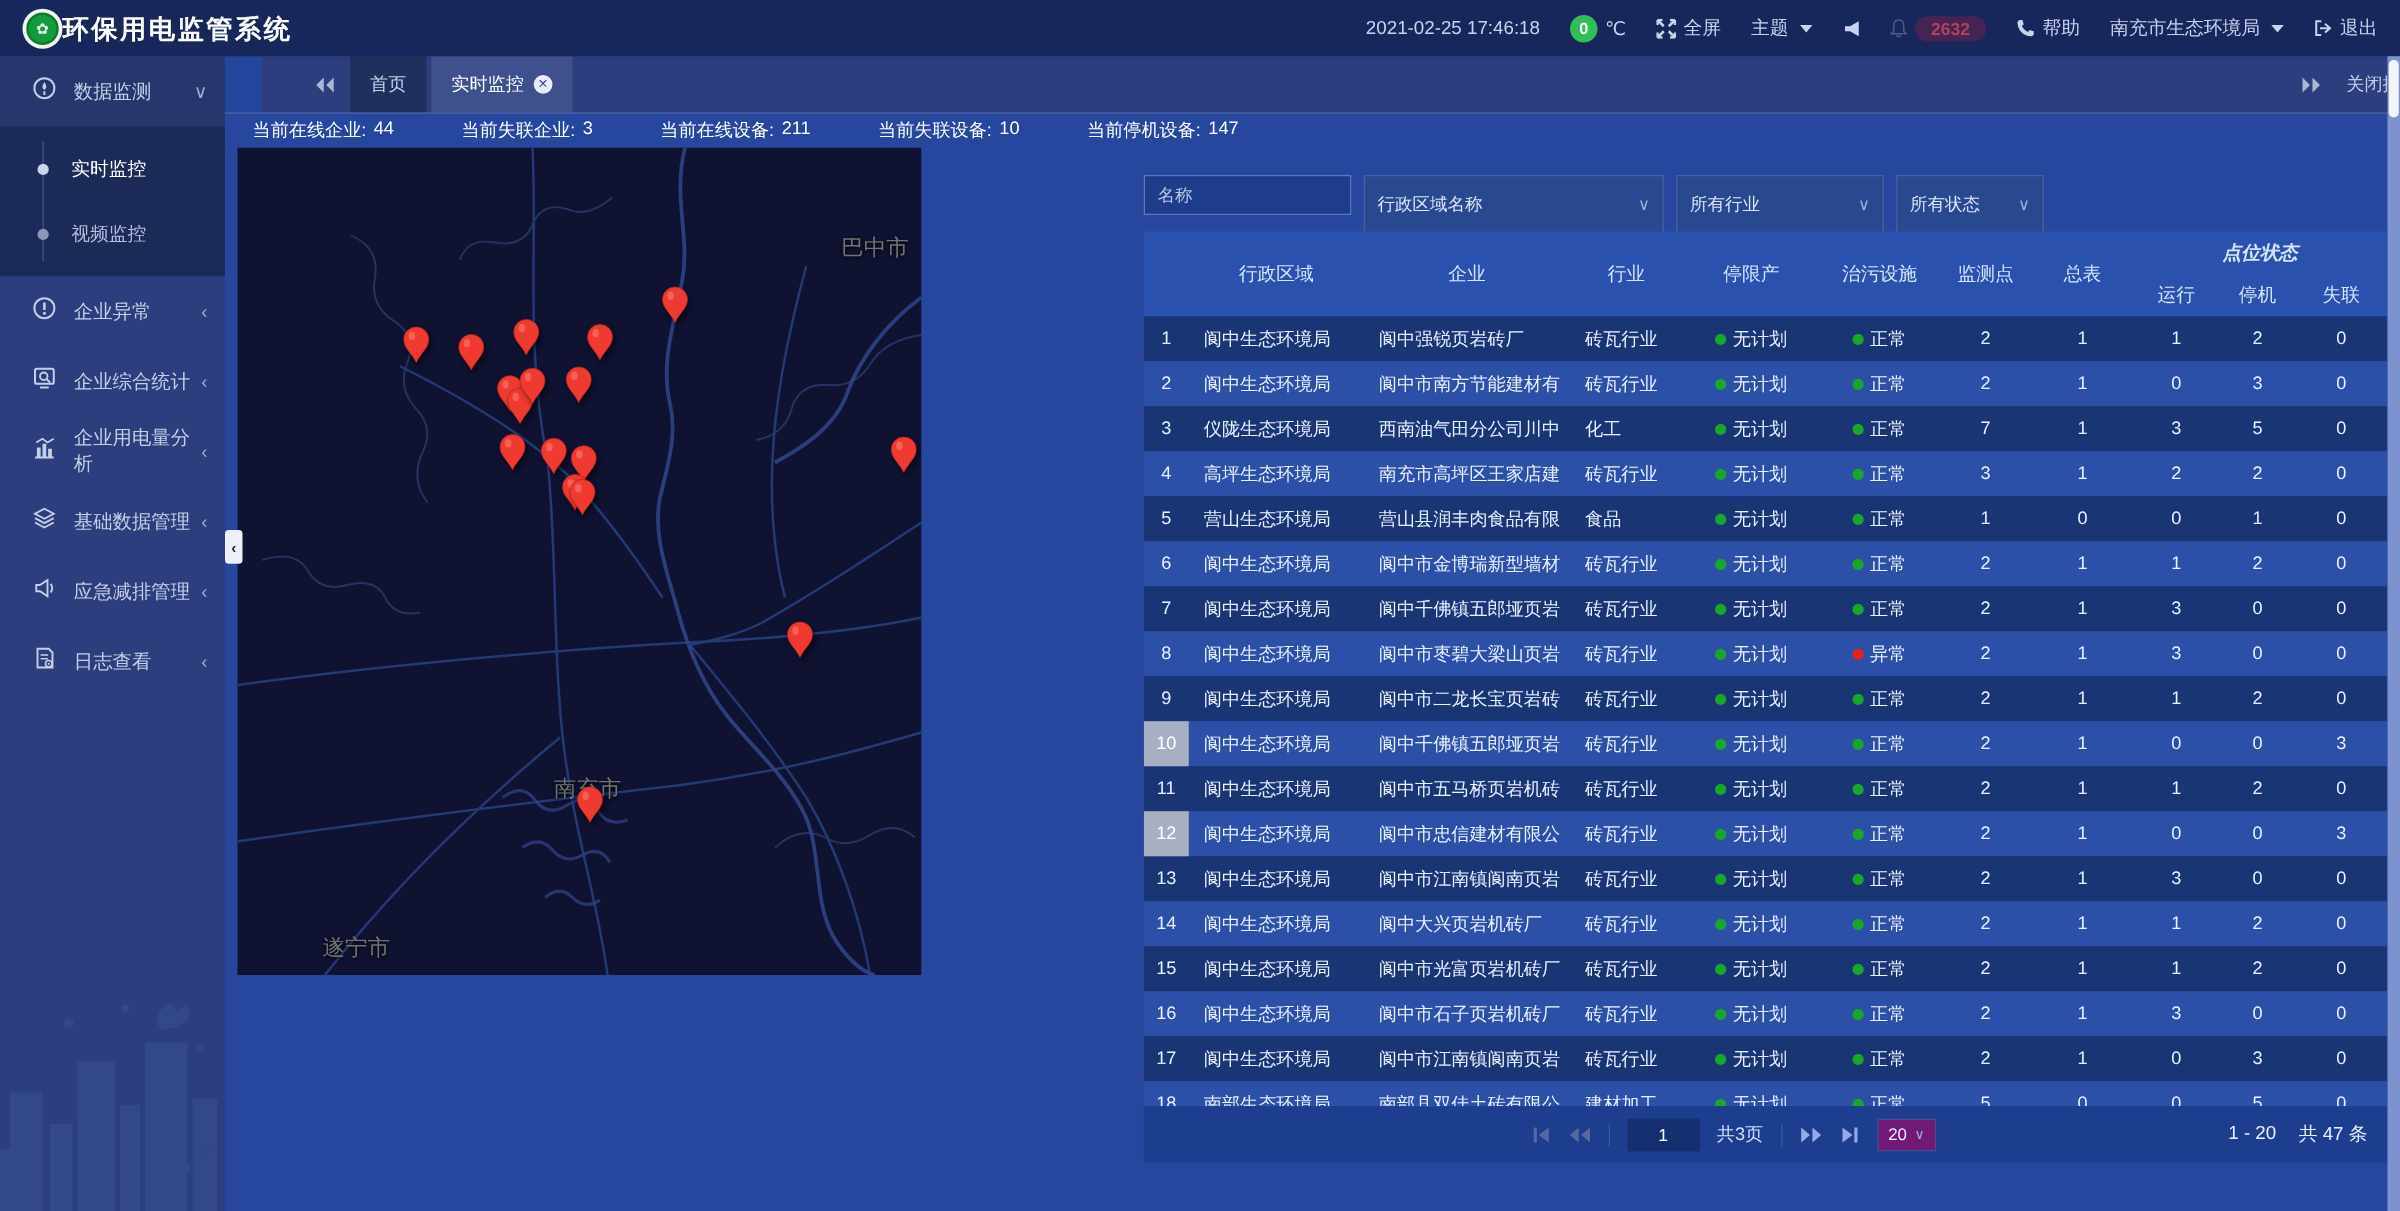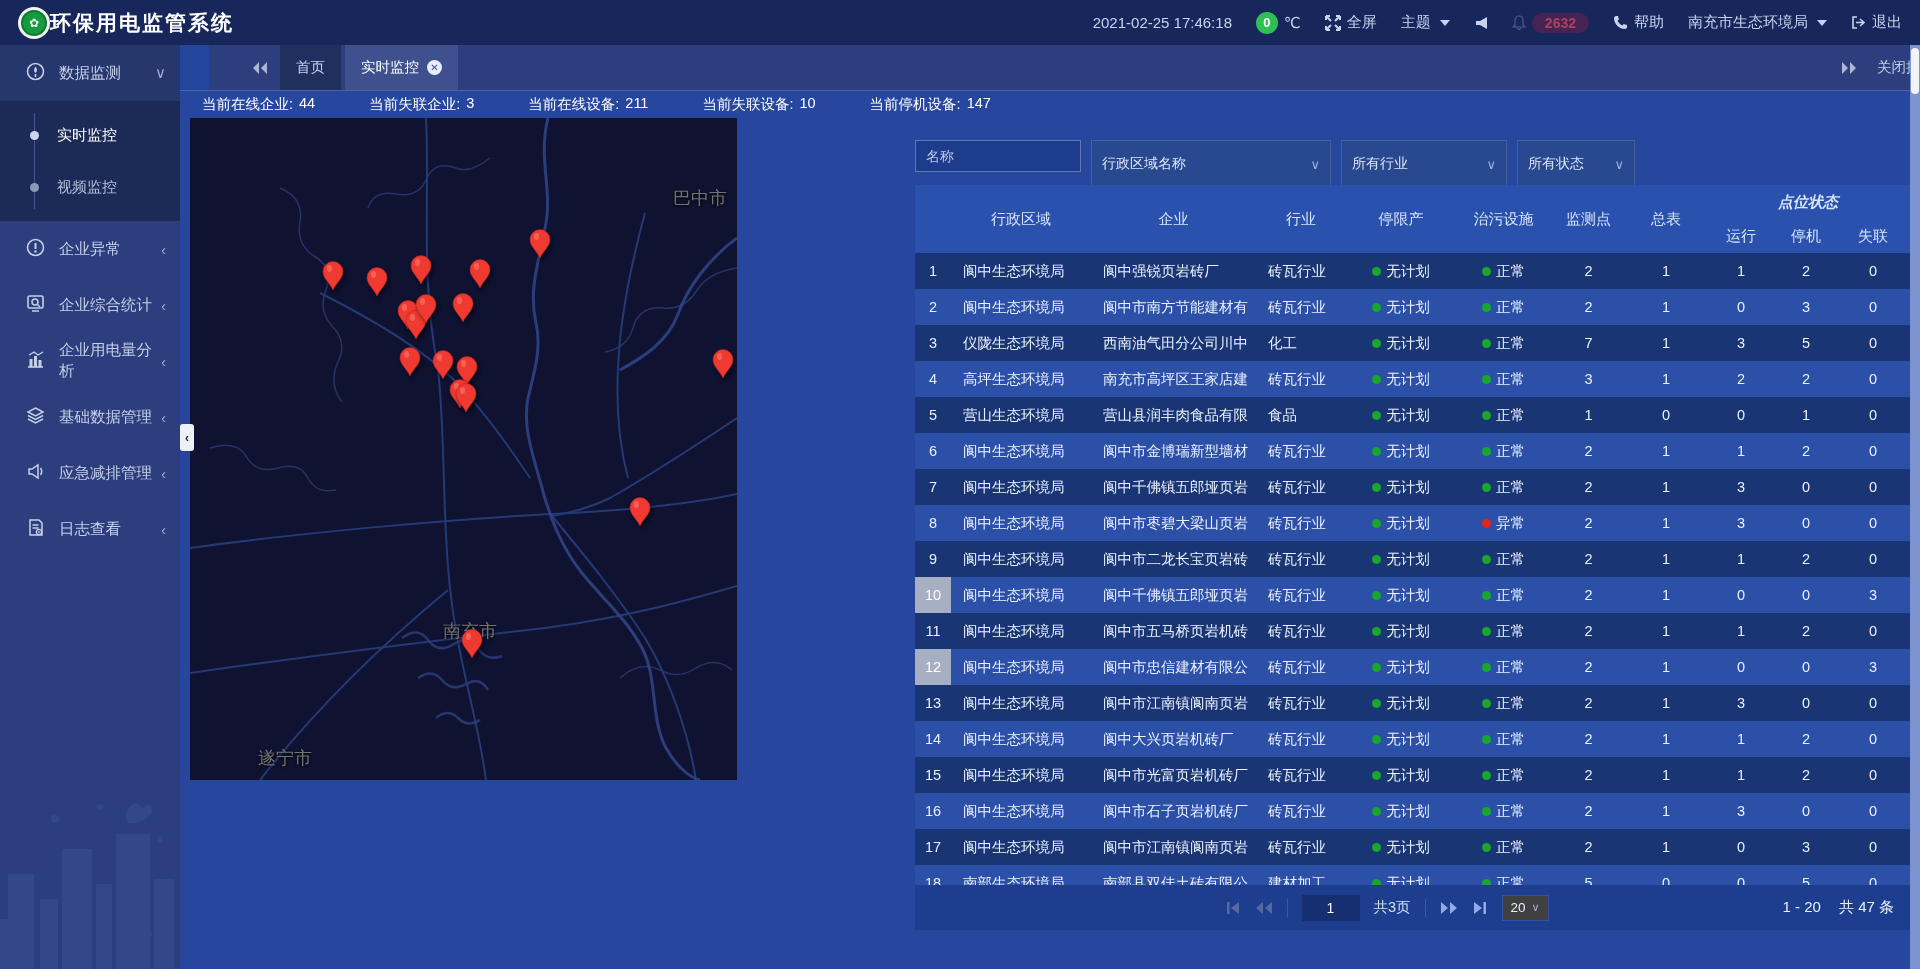--- a/index.html
+++ b/index.html
@@ -108,21 +108,21 @@
   .t-scroll .thumb { position:absolute; left:1px; top:2px; width:6px; height:260px; background:#93a7dc; border-radius:3px; }
 
   
   .pager { position:absolute; left:0; top:767px; width:995px; height:45px; background:#1d3d8e;
            display:flex; align-items:center; color:#cfe0f8; font-size:14.5px; }
   .pager-center { position:absolute; left:50%; transform:translateX(-58%); display:flex; align-items:center; gap:14px; }
   .pg-ico { display:flex; align-items:center; cursor:pointer; }
   .pg-div { width:1px; height:18px; background:#3f5a9e; }
   .pg-input { width:58px; height:26px; background:#152f71; border:none; color:#ffffff; text-align:center;
               font-size:14px; outline:none; }
-  .pg-select { height:26px; background:#404040; color:#e8eefc; border:1px solid #35539e; font-size:13.5px;
+  .pg-select { height:26px; background:#701a75; color:#e8eefc; border:1px solid #35539e; font-size:13.5px;
                display:flex; align-items:center; padding:0 8px; gap:6px; cursor:pointer; }
   .pager-right { position:absolute; right:16px; display:flex; gap:18px; color:#e8eefc; font-size:15px; }
 
   
   .page-scroll { position:absolute; right:0; top:45px; width:10px; height:924px; background:#7d93cf; z-index:40; }
   .page-scroll .thumb { position:absolute; left:1px; top:3px; width:8px; height:46px; background:#f2f4f8; border-radius:4px; }
 </style>
 </head>
 <body>
 

